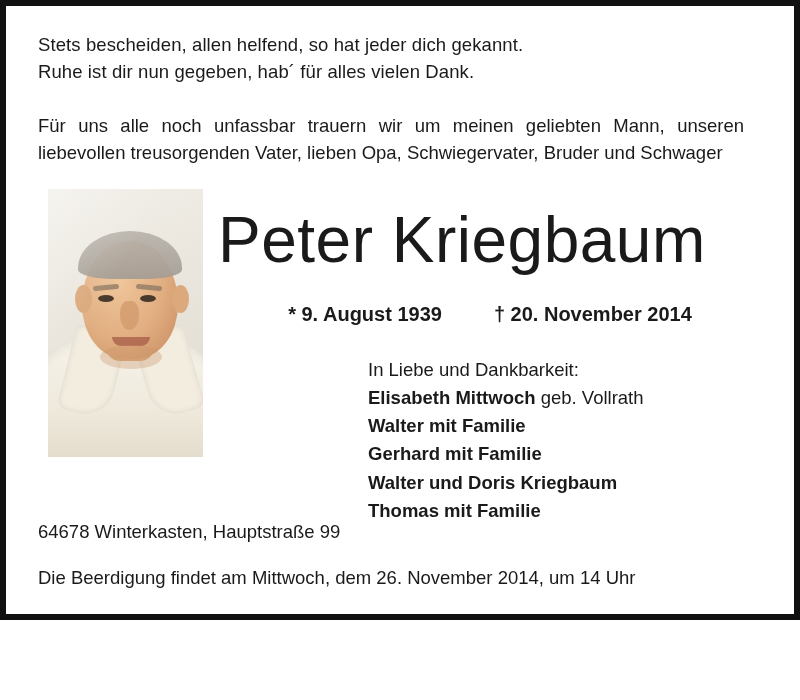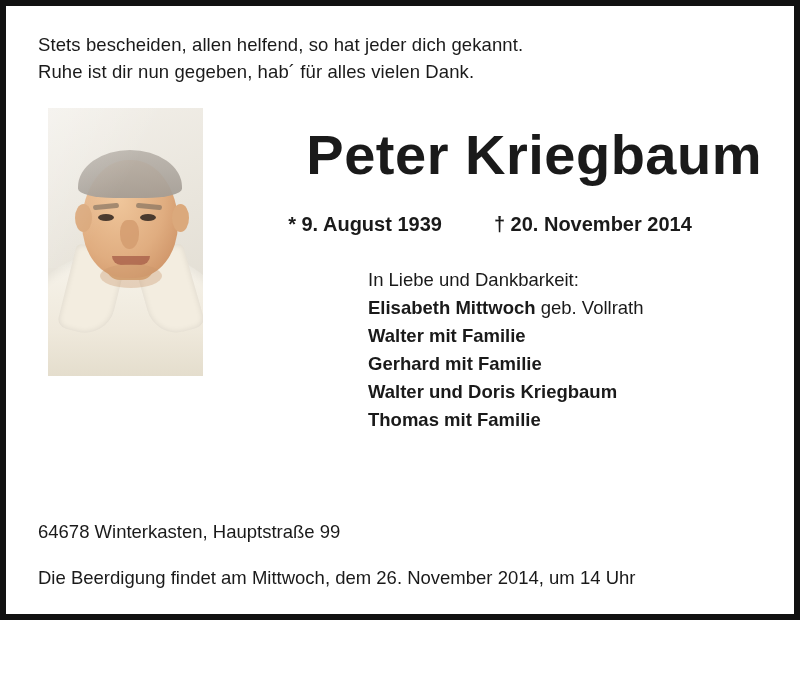--- a/index.html
+++ b/index.html
@@ -185,23 +185,23 @@
     top: 0;
     width: 70%;
     height: 60%;
     background: linear-gradient(120deg, rgba(255,255,255,0.28), rgba(255,255,255,0) 60%);
   }
   .content-col {
     flex: 1 1 auto;
     padding-left: 8px;
   }
   .name {
-    text-align: right;
-    font-size: 56px;
-    font-weight: 700;
+    text-align: left;
+    font-size: 64px;
+    font-weight: 400;
     letter-spacing: 0.5px;
     margin-top: 14px;
     white-space: nowrap;
   }
   .dates {
     margin-top: 26px;
     display: flex;
     justify-content: center;
     gap: 52px;
     font-size: 20px;
@@ -239,20 +239,21 @@
 </head>
 <body>
 
 <div class="obituary">
 
   <div class="verse">
     <div>Stets bescheiden, allen helfend, so hat jeder dich gekannt.</div>
     <div>Ruhe ist dir nun gegeben, hab´ für alles vielen Dank.</div>
   </div>
 
+  <div class="intro">Für uns alle noch unfassbar trauern wir um meinen geliebten Mann, unseren liebevollen treusorgenden Vater, lieben Opa, Schwiegervater, Bruder und Schwager</div>
 
   <div class="body-area">
 
     <div class="portrait-col">
       <div class="portrait">
         <div class="ph-bg"></div>
         <div class="ph-shoulders"></div>
         <div class="ph-collar-l"></div>
         <div class="ph-collar-r"></div>
         <div class="ph-neck"></div>

